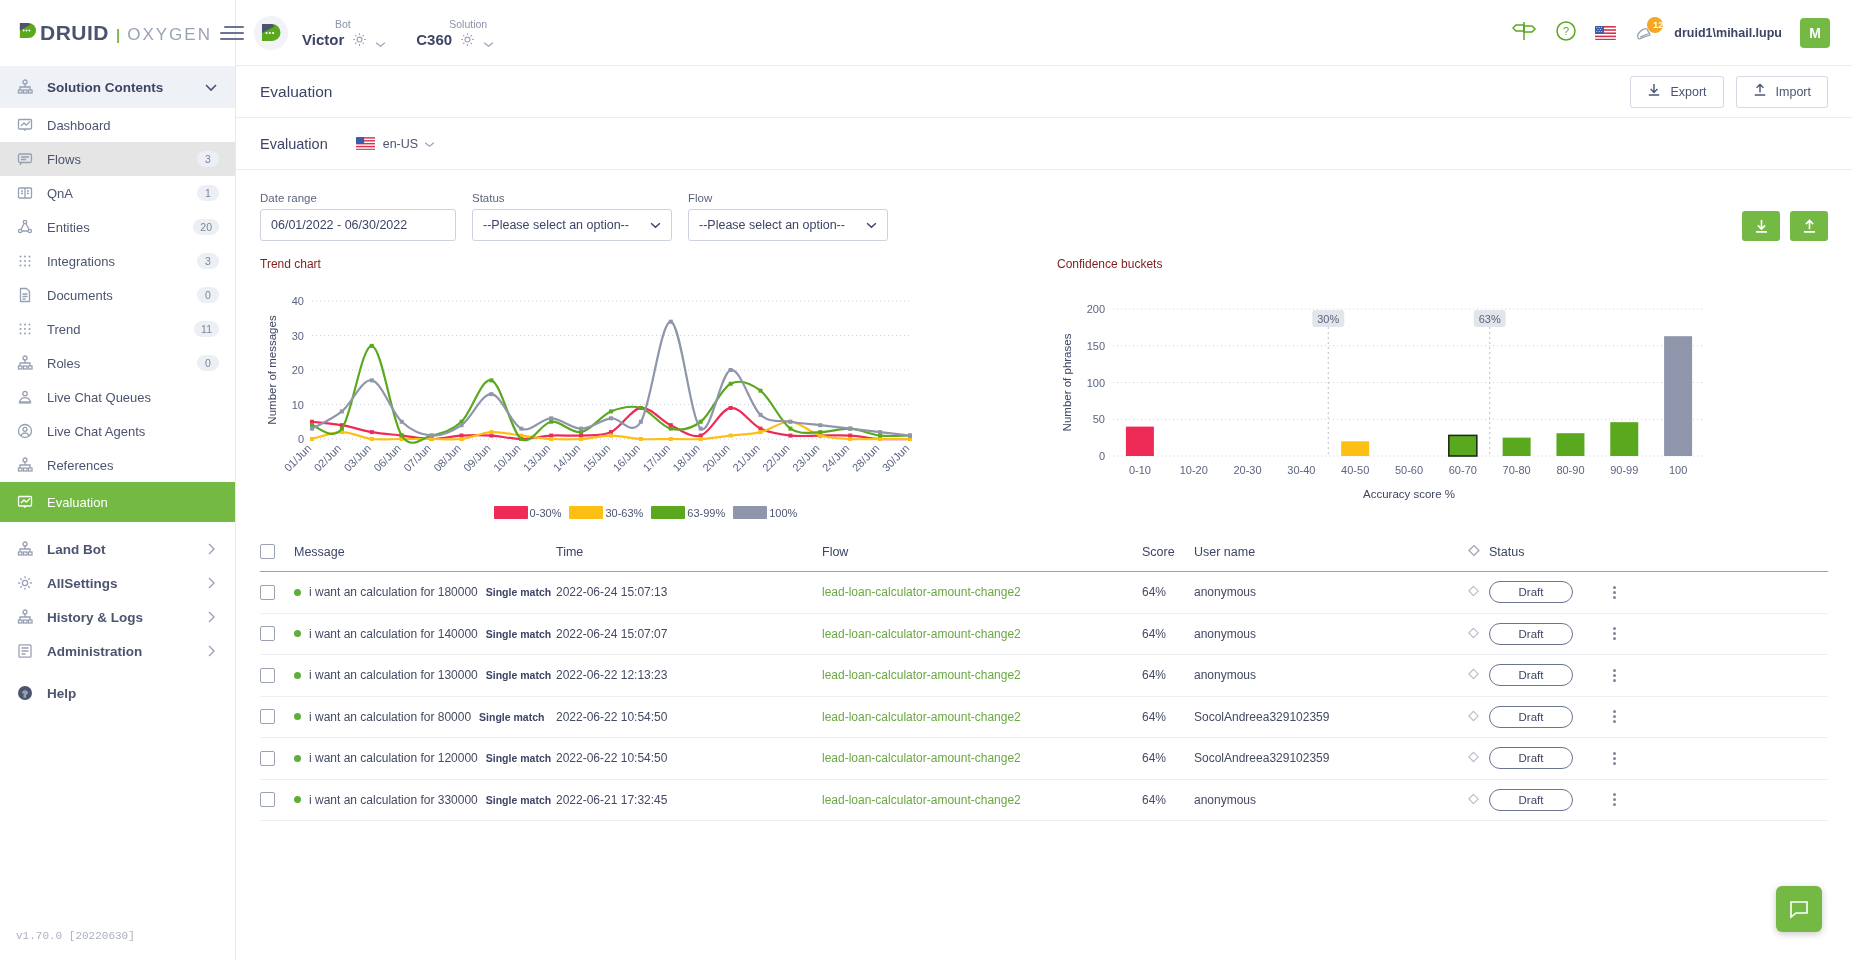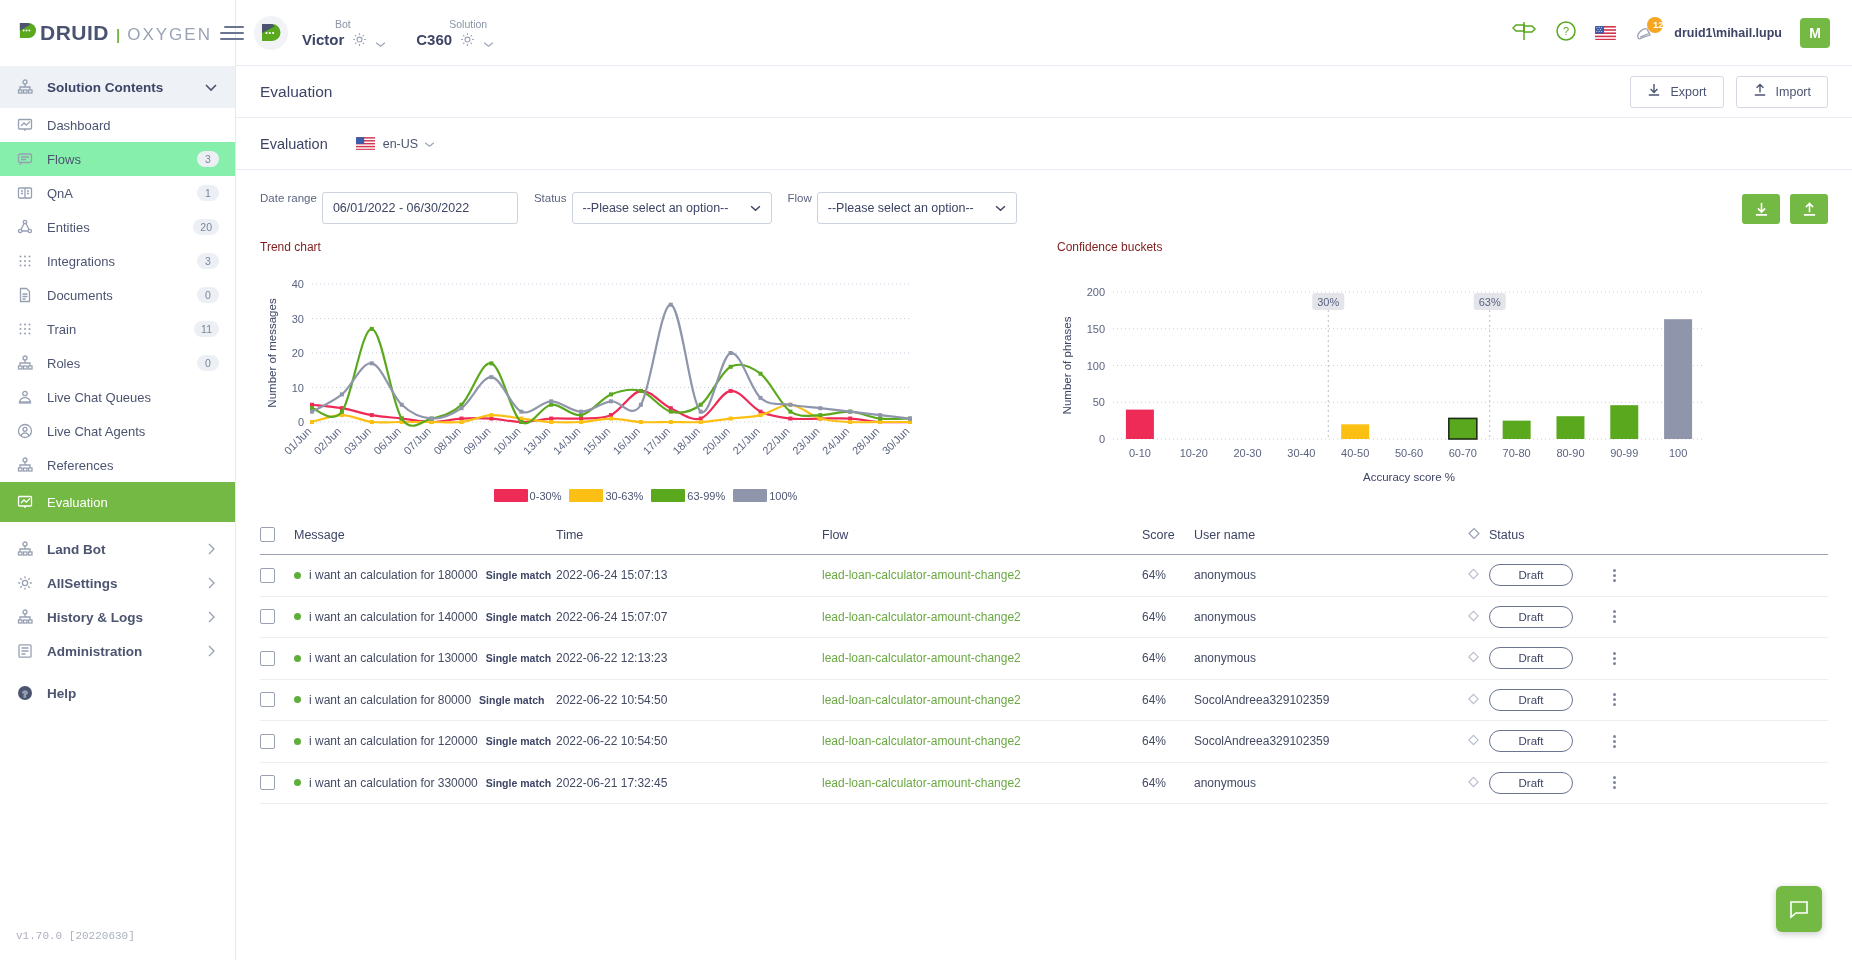--- a/index.html
+++ b/index.html
@@ -47,21 +47,21 @@
     cursor: pointer;
   }
   .nav-head .chev { margin-left: auto; }
   .nav-item {
     display: flex; align-items: center; gap: 14px;
     height: 34px; padding: 0 16px;
     color: #4c5470; font-size: 13px; cursor: pointer;
     position: relative;
   }
   .nav-item .label { flex: 1; }
-  .nav-item.sel-soft { background: #86efac; }
+  .nav-item.sel-soft { background: #e5e5e5; }
   .nav-item.active {
     background: #74b943; color: #ffffff; height: 40px;
   }
   .nav-item.active .icn svg { stroke: #ffffff; }
   .nav-item.bold { font-weight: bold; font-size: 13.5px; }
   .badge {
     background: #eceff4; color: #7d859b; border-radius: 9px;
     font-size: 10.5px; padding: 2px 7px; min-width: 22px; text-align:center;
   }
   .icn { width: 17px; height: 17px; display: inline-flex; align-items:center; justify-content:center; flex-shrink: 0;}
@@ -129,21 +129,21 @@
   .tab {
     display:flex; align-items:center; padding: 0 28px;
     font-size: 13px; color: #5b6480; cursor:pointer;
     border-bottom: 3px solid transparent;
   }
   .tab.active { color: #3d4465; font-weight: bold; border-bottom-color: #e04b5e; }
 
   .content { flex: 1; overflow: hidden; padding: 0 24px; background:#fff;}
 
   .filters { display:flex; align-items:flex-end; gap: 16px; padding-top: 22px; }
-  .fgroup { display:flex; flex-direction:row; gap: 5px; }
+  .fgroup { display:flex; flex-direction:column; gap: 5px; }
   .fgroup .flbl { font-size: 11.5px; color: #5b6480;}
   .fctl {
     border: 1px solid #ccd2de; border-radius: 3px; height: 32px;
     background:#fff; font-size: 12.5px; color: #3d4465;
     padding: 0 10px; display:flex; align-items:center;
     font-family: inherit;
   }
   .fctl.date { width: 196px; }
   .fctl.sel { width: 200px; justify-content: space-between; gap: 10px; }
   .filters-right { margin-left: auto; display:flex; gap: 10px; }
@@ -333,21 +333,21 @@
                 <circle cx="12.5" cy="3.5" r="1"></circle>
                 <circle cx="3.5" cy="8" r="1"></circle>
                 <circle cx="8" cy="8" r="1"></circle>
                 <circle cx="12.5" cy="8" r="1"></circle>
                 <circle cx="3.5" cy="12.5" r="1"></circle>
                 <circle cx="8" cy="12.5" r="1"></circle>
                 <circle cx="12.5" cy="12.5" r="1"></circle>
               </g>
             </svg>
           </span>
-          <span class="label">Train</span>
+          <span class="label">Trend</span>
           <span class="badge">11</span>
         </div>
         <div class="nav-item ">
           <span class="icn">
             <svg viewBox="0 0 16 16" fill="none" stroke="#97a0b3" stroke-width="1.2">
               <circle cx="8" cy="3" r="2"></circle>
               <rect x="1.5" y="11" width="3.5" height="3"></rect>
               <rect x="6.5" y="11" width="3.5" height="3"></rect>
               <rect x="11.5" y="11" width="3.5" height="3"></rect>
               <path d="M8 5v3M3 11V8h10v3"></path>

